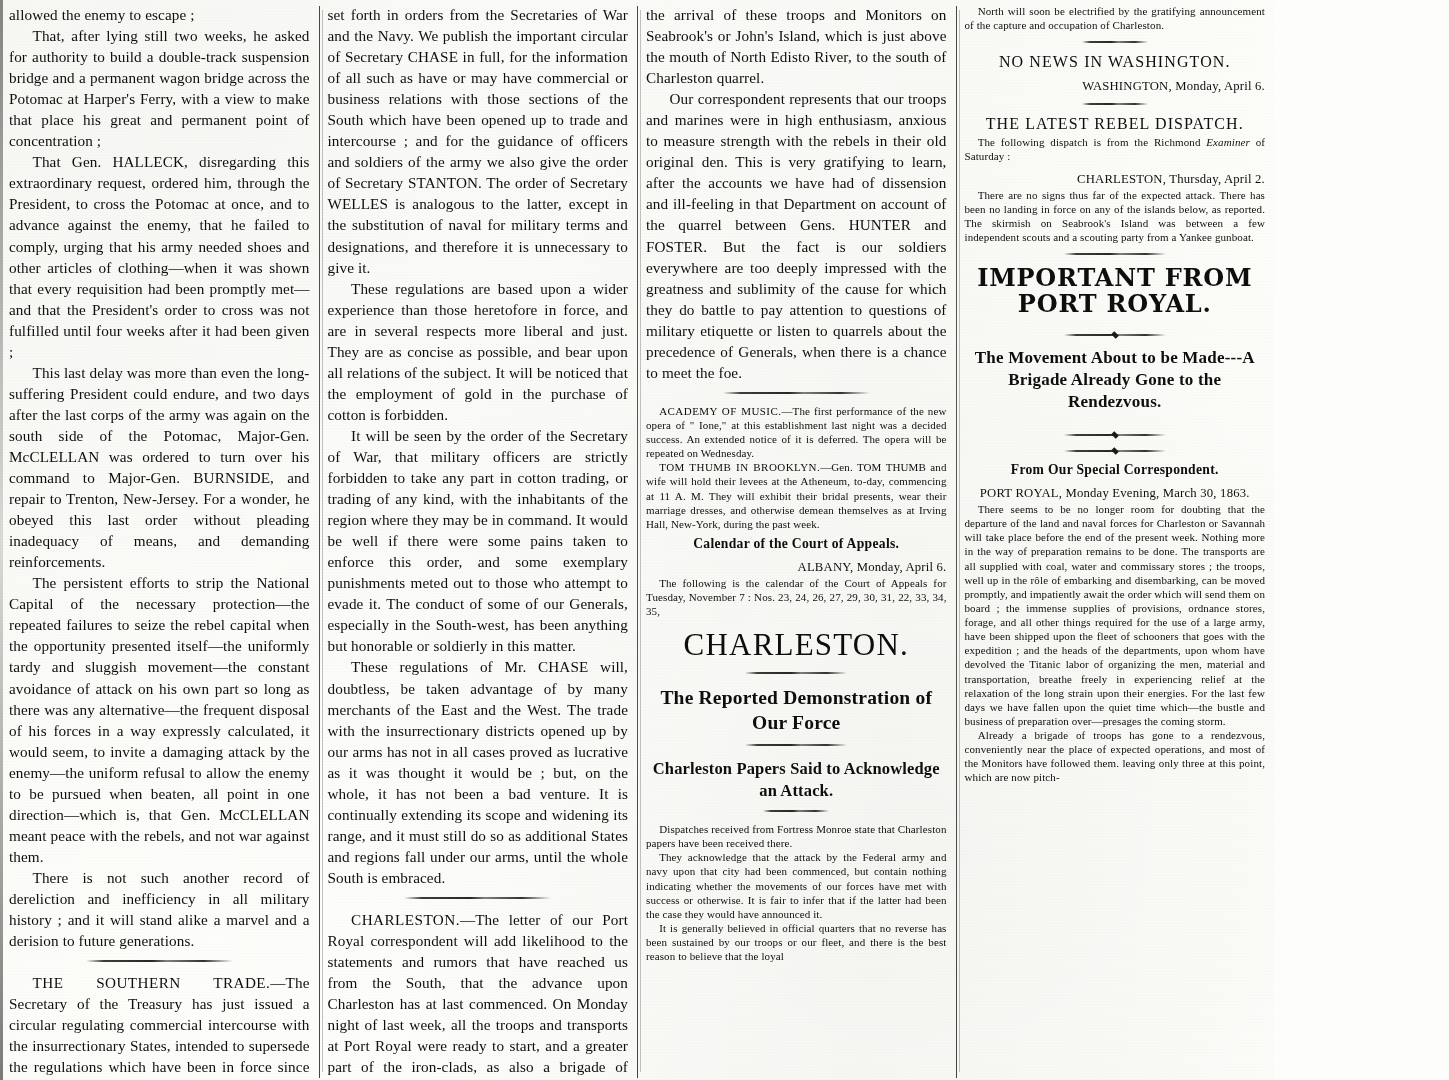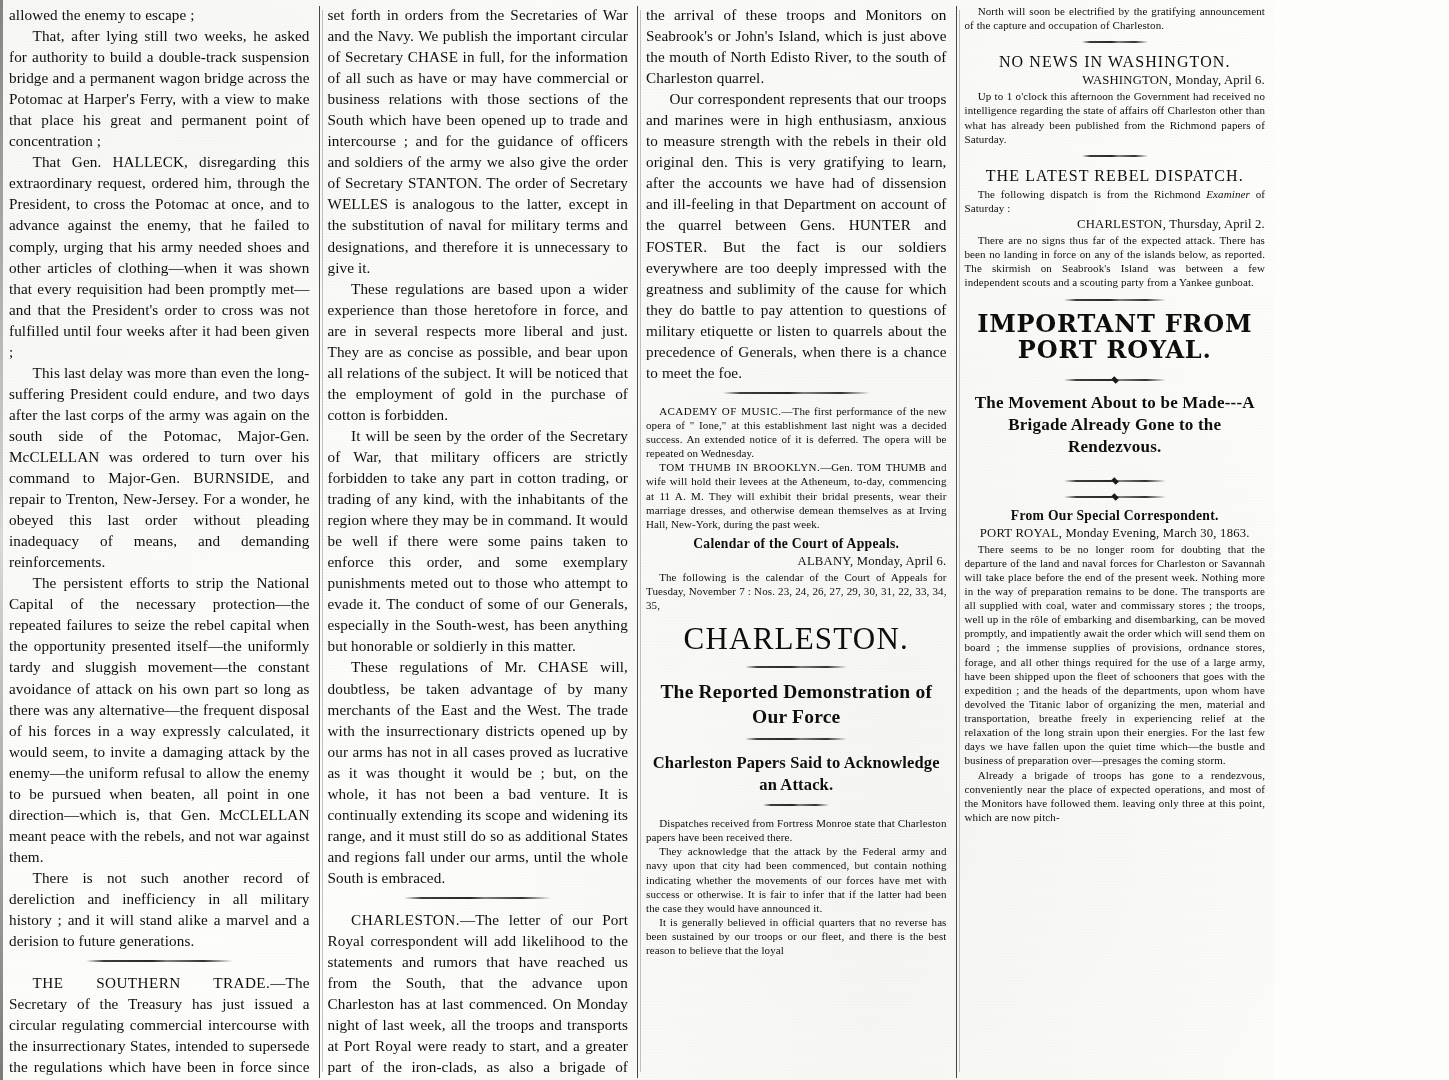--- a/index.html
+++ b/index.html
@@ -104,21 +104,21 @@
     margin:7px 0 3px;letter-spacing:.2px;
   }
   .hl-caps{
     text-align:center;font-size:16px;letter-spacing:1.1px;margin:5px 0 2px;
   }
   .hl-center-sm{
     text-align:center;font-weight:bold;font-size:13.6px;margin:5px 0 2px;
     letter-spacing:.3px;
   }
   .dateline{
-    text-align:right;font-size:12.7px;margin:2px 0 1px;letter-spacing:.2px;
+    text-align:right;font-size:12.7px;margin:8px 0 1px;letter-spacing:.2px;
   }
   .dateline.ctr{text-align:center;}
 
   
   .grain{
     position:absolute;inset:0;pointer-events:none;
     background-image:
       repeating-linear-gradient(0deg, rgba(0,0,0,.012) 0 1px, rgba(0,0,0,0) 1px 3px);
     mix-blend-mode:multiply;opacity:.5;
   }
@@ -196,21 +196,20 @@
 
   <div class="col">
     <div class="small">
       <p class="noind">North will soon be electrified by the gratifying announcement of the capture and occupation of Charleston.</p>
     </div>
     <div class="rule tinyr"></div>
 
     <div class="hl-caps">NO NEWS IN WASHINGTON.</div>
     <div class="small">
       <div class="dateline">WASHINGTON, Monday, April 6.</div>
-      <p>Up to 1 o'clock this afternoon the Government had received no intelligence regarding the state of affairs off Charleston other than what has already been published from the Richmond papers of Saturday.</p>
     </div>
     <div class="rule tinyr"></div>
 
     <div class="hl-caps">THE LATEST REBEL DISPATCH.</div>
     <div class="small">
       <p><span>The following dispatch is from the Richmond </span><span class="it">Examiner</span><span> of Saturday :</span></p>
       <div class="dateline">CHARLESTON, Thursday, April 2.</div>
       <p>There are no signs thus far of the expected attack. There has been no landing in force on any of the islands below, as reported. The skirmish on Seabrook's Island was between a few independent scouts and a scouting party from a Yankee gunboat.</p>
     </div>
     <div class="rule short"></div>

